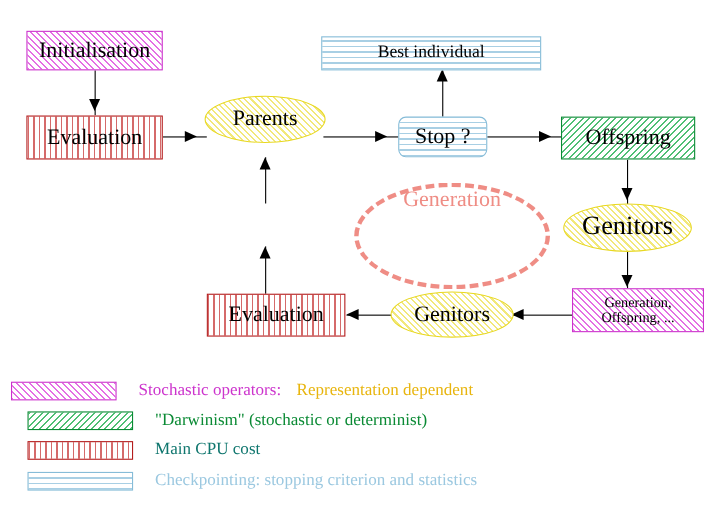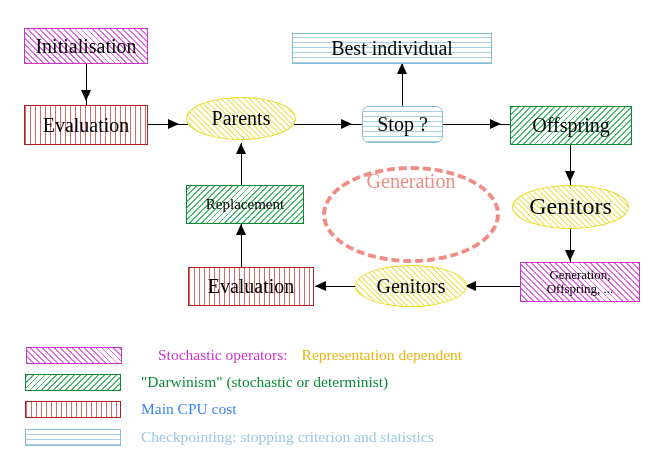--- a/index.html
+++ b/index.html
@@ -178,25 +178,25 @@
   </div>
 
   <div class="node fill-magenta" style="left:24px; top:28px; width:124px; height:36px; font-size:20px;">
     <span class="lbl">Initialisation</span>
   </div>
 
   <div class="node fill-red" style="left:24px; top:105px; width:124px; height:40px; font-size:20px;">
     <span class="lbl">Evaluation</span>
   </div>
 
-  <div class="node fill-yellow ellipse" style="left:186px; top:97px; width:110px; height:43px; font-size:20px;">
+  <div class="node fill-yellow ellipse" style="left:186px; top:87px; width:110px; height:43px; font-size:20px;">
     <span class="lbl">Parents</span>
   </div>
 
-  <div class="node fill-blue" style="left:292px; top:33px; width:200px; height:31px; font-size:20px;">
+  <div class="node fill-blue" style="left:292px; top:33px; width:200px; height:31px; font-size:16px;">
     <span class="lbl">Best individual</span>
   </div>
 
   <div class="node fill-blue rounded" style="left:362px; top:106px; width:81px; height:37px; font-size:20px;">
     <span class="lbl">Stop ?</span>
   </div>
 
   <div class="node fill-green" style="left:510px; top:106px; width:122px; height:39px; font-size:20px;">
     <span class="lbl">Offspring</span>
   </div>
@@ -211,44 +211,41 @@
   </div>
 
   <div class="node fill-yellow ellipse" style="left:355px; top:265px; width:112px; height:42px; font-size:20px;">
     <span class="lbl">Genitors</span>
   </div>
 
   <div class="node fill-red" style="left:188px; top:267px; width:126px; height:39px; font-size:20px;">
     <span class="lbl">Evaluation</span>
   </div>
 
-  <div class="node fill-green" style="left:186px; top:185px; width:118px; height:39px; font-size:15px;">
-    <span class="lbl">Replacement</span>
-  </div>
 
   <div id="legend">
 
-    <div class="legend-row" style="left:26px; top:4px;gap:16px;">
+    <div class="legend-row" style="left:10px; top:4px;">
       <span class="swatch fill-magenta"></span>
       <span class="legend-text">
         <span style="color:#cc33cc;">Stochastic operators:</span><span class="part2" style="color:#e8b50e;">Representation dependent</span>
       </span>
     </div>
 
     <div class="legend-row" style="left:25px; top:31px;">
       <span class="swatch fill-green"></span>
       <span class="legend-text">
         <span style="color:#0a8a34;">"Darwinism" (stochastic or determinist)</span>
       </span>
     </div>
 
     <div class="legend-row" style="left:25px; top:58px;">
       <span class="swatch fill-red"></span>
       <span class="legend-text">
-        <span style="color:#3b82f6;">Main CPU cost</span>
+        <span style="color:#0f766e;">Main CPU cost</span>
       </span>
     </div>
 
     <div class="legend-row" style="left:25px; top:86px;">
       <span class="swatch fill-blue"></span>
       <span class="legend-text">
         <span style="color:#9bc8e0;">Checkpointing: stopping criterion and statistics</span>
       </span>
     </div>
 

